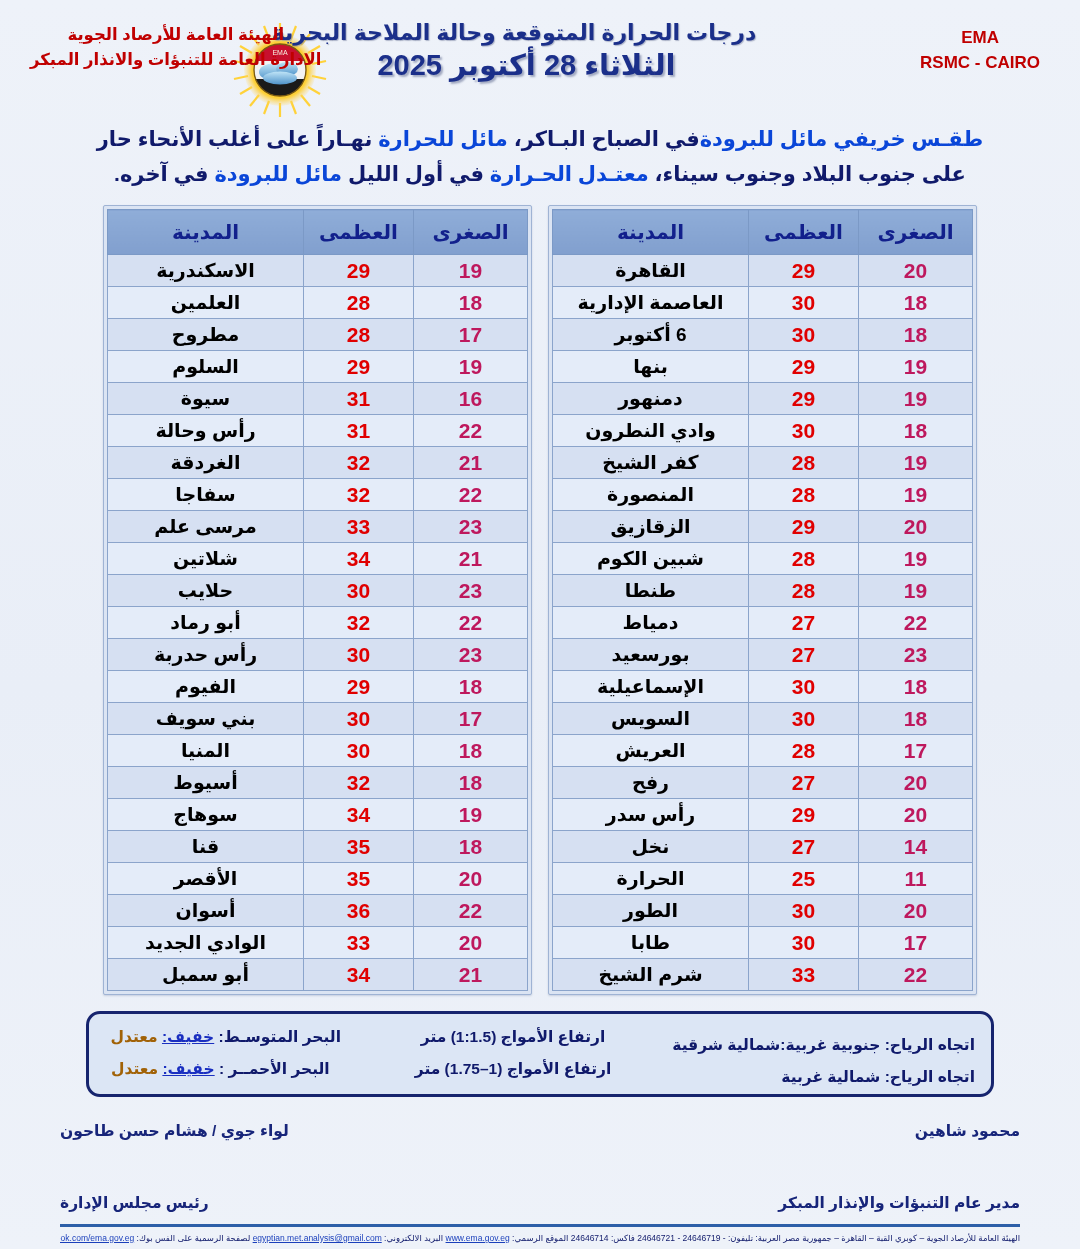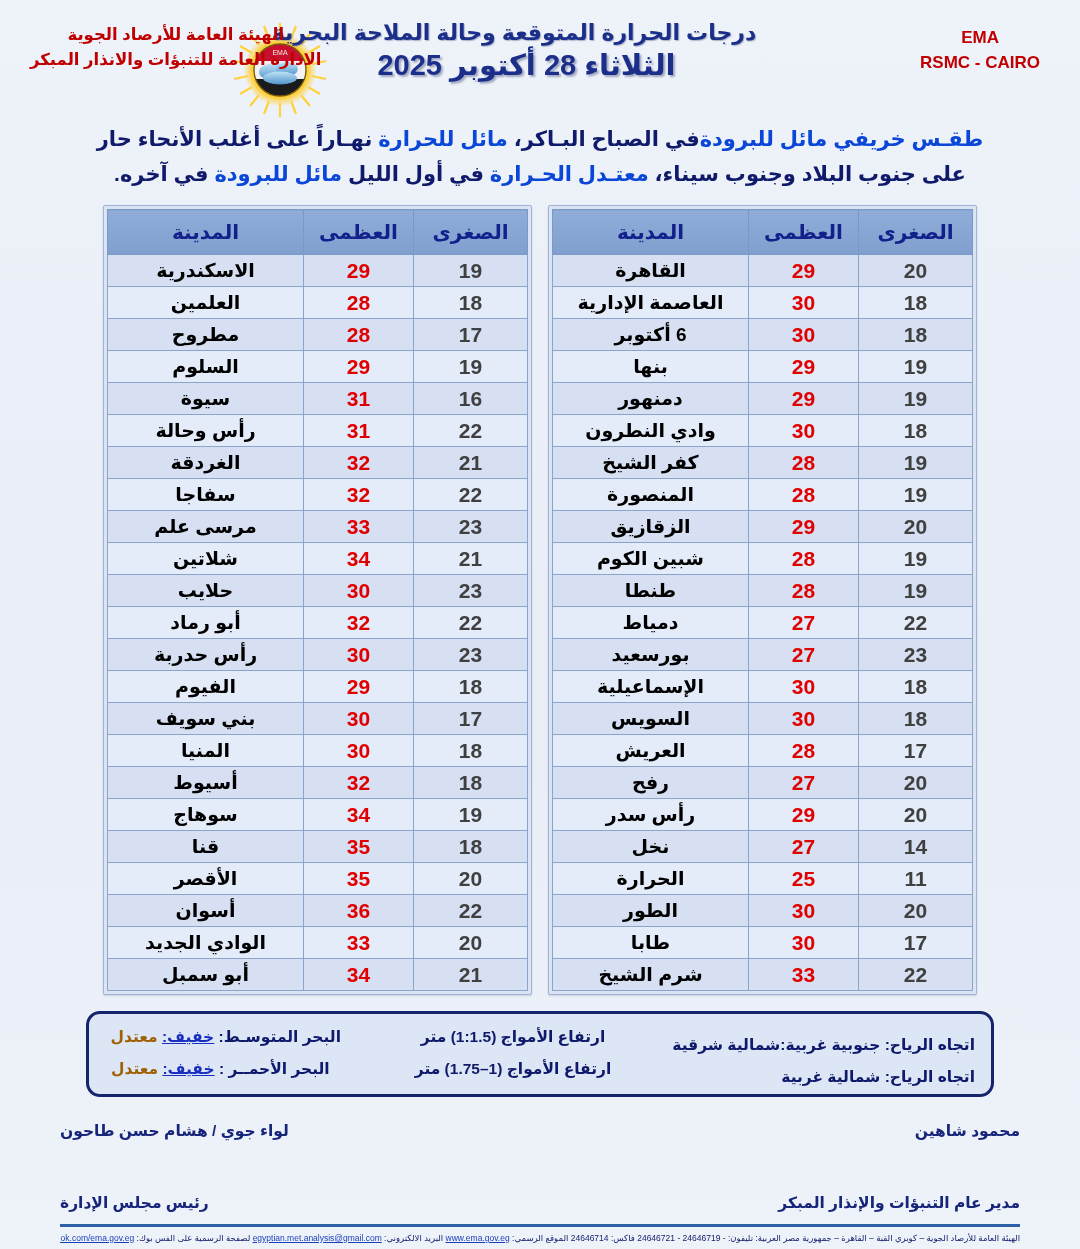--- a/index.html
+++ b/index.html
@@ -140,21 +140,21 @@
     font-size: 19px;
   }
   td.max {
     text-align: center;
     color: #e00000;
     font-weight: bold;
     font-size: 21px;
   }
   td.min {
     text-align: center;
-    color: #404040;
+    color: #be185d;
     font-weight: bold;
     font-size: 21px;
   }
   tr.odd  td { background: #d6e0f2; }
   tr.even td { background: #e4ecf9; }
 
   
   .marine {
     margin: 16px 86px 0 86px;
     border: 3px solid #16246e;

